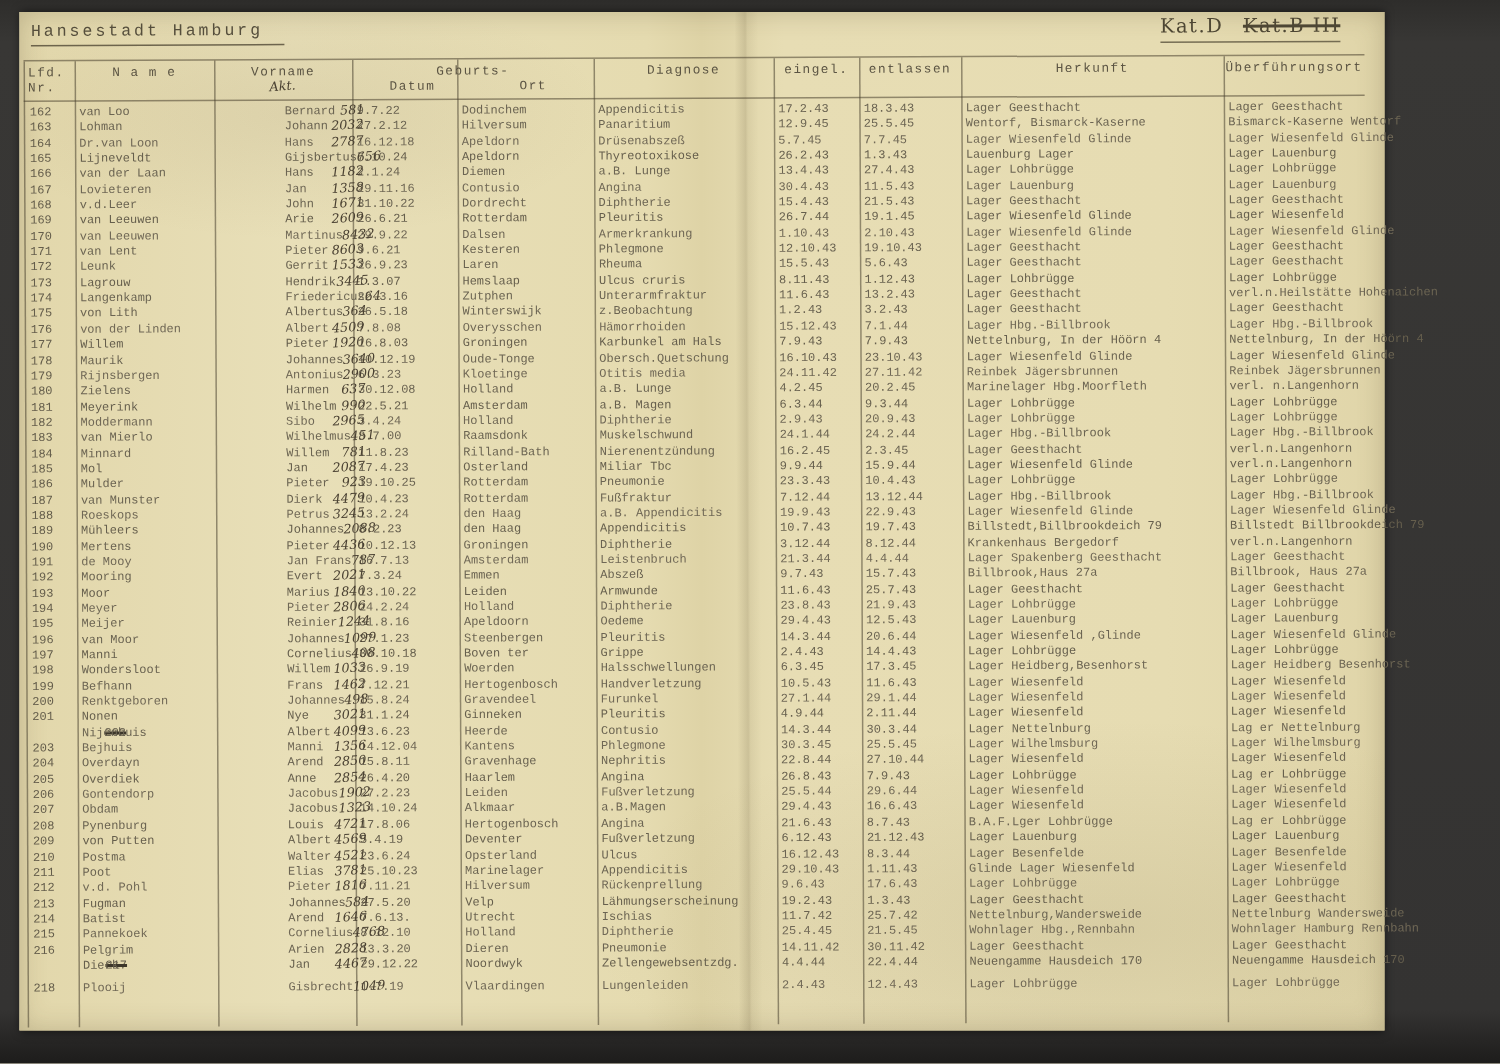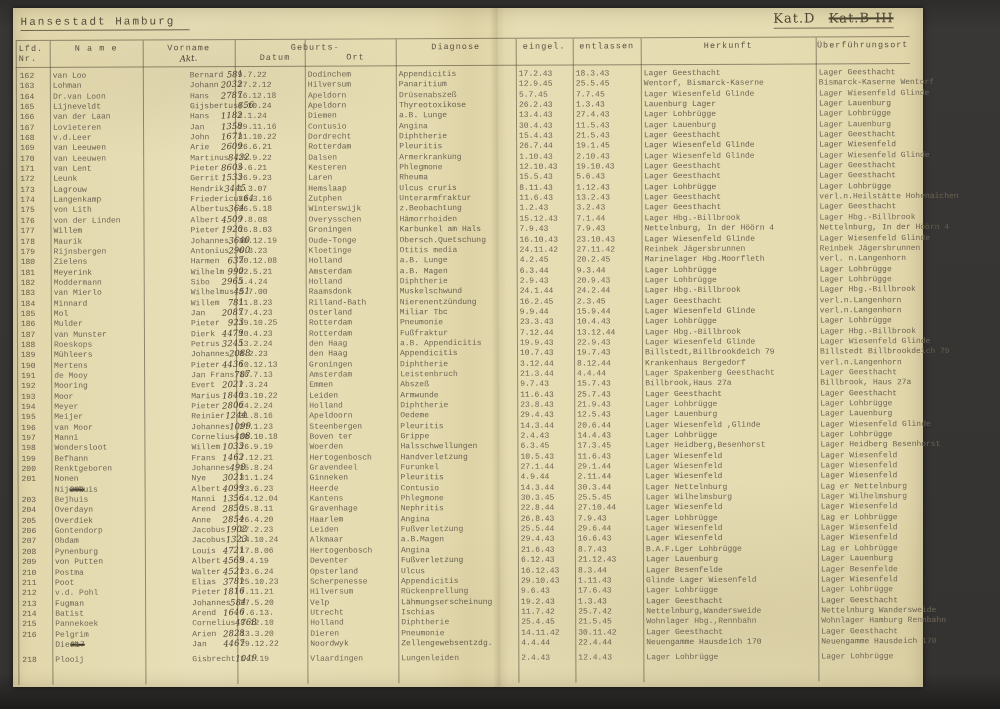--- a/index.html
+++ b/index.html
@@ -882,21 +882,21 @@
               <div class="c ueberf">Lager Besenfelde</div>
             </div>
             <div class="trow">
               <div class="c nr"><span class="nr-underline">211</span></div>
               <div class="c name">Poot</div>
               <div class="c vorname">
                 <span>Elias</span>
                 <span class="hand">3781</span>
               </div>
               <div class="c datum">25.10.23</div>
-              <div class="c ort">Scherpenesse</div>
+              <div class="c ort">Marinelager</div>
               <div class="c diagnose">Appendicitis</div>
               <div class="c eingel">29.10.43</div>
               <div class="c entlassen">1.11.43</div>
               <div class="c herkunft">Glinde Lager Wiesenfeld</div>
               <div class="c ueberf">Lager Wiesenfeld</div>
             </div>
             <div class="trow">
               <div class="c nr"><span>212</span></div>
               <div class="c name">v.d. Pohl</div>
               <div class="c vorname">

